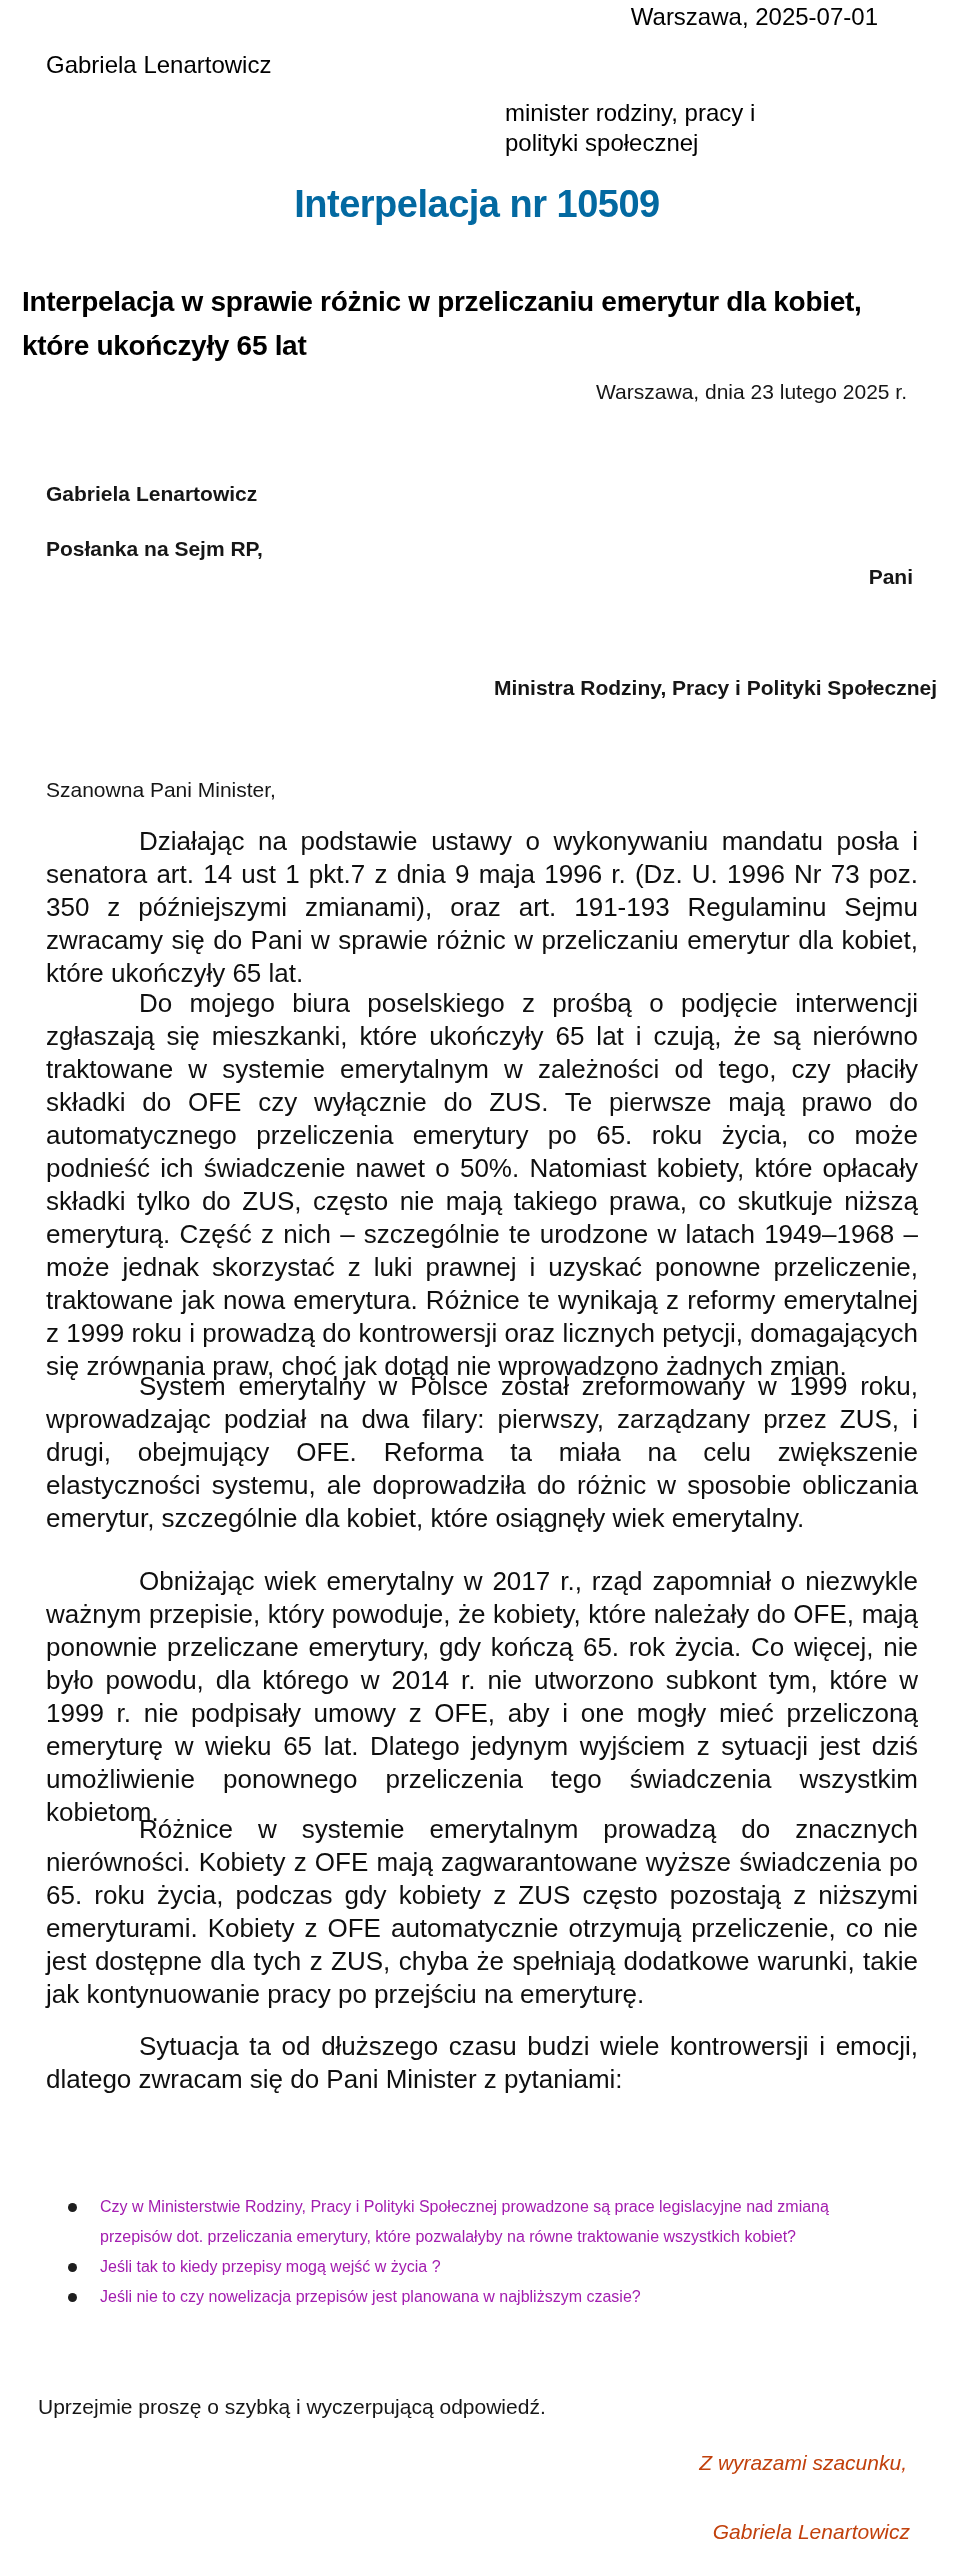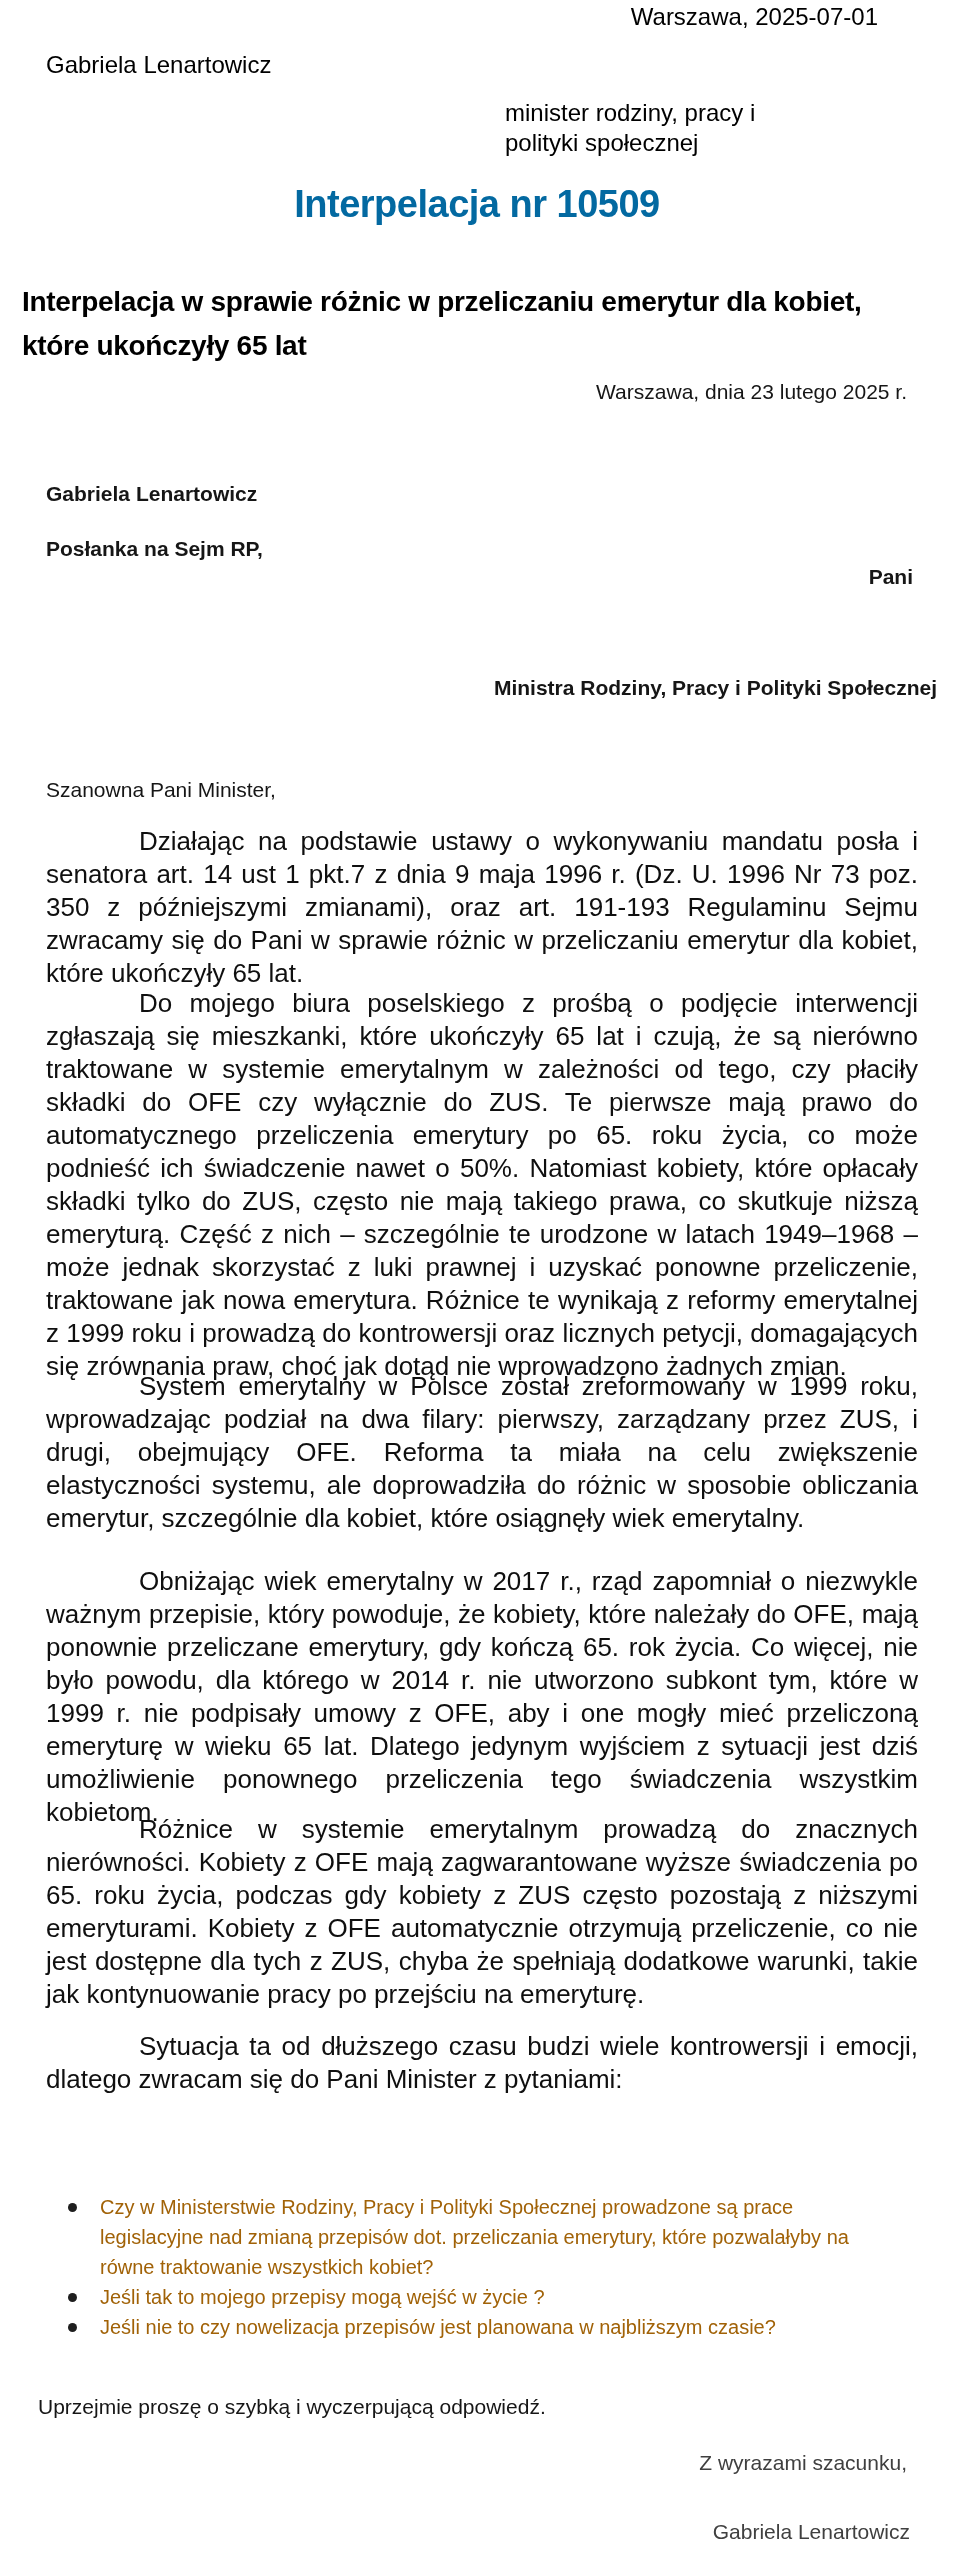--- a/index.html
+++ b/index.html
@@ -29,28 +29,28 @@
   .line21{font-size:21px;line-height:25px;color:#161616;}
   .para{
     left:46px;right:36px;
     font-size:26px;line-height:33px;
     text-align:justify;text-indent:93px;
     color:#0f0f0f;
   }
   .questions{
     left:46px;right:60px;top:2192px;
     margin:0;padding:0;list-style:none;
-    font-size:20px;line-height:30px;color:#a16207;
+    font-size:16px;line-height:30px;color:#a21caf;
   }
   .questions li{position:relative;padding-left:54px;}
   .questions li::before{
     content:"";position:absolute;left:22px;top:11px;
     width:9px;height:9px;border-radius:50%;background:#1e1e1e;
   }
-  .muted{color:#404040;}
+  .muted{color:#c2410c;font-style:italic;}
 </style>
 </head>
 <body>
 
 <div class="page">
 
   <div class="abs small" style="top:4px;left:46px;right:76px;text-align:right;">Warszawa, 2025-07-01</div>
 
   <div class="abs small" style="top:52px;left:46px;">Gabriela Lenartowicz</div>
 
@@ -80,21 +80,21 @@
   <p class="abs para" style="top:1370px;margin:0;">System emerytalny w Polsce został zreformowany w 1999 roku, wprowadzając podział na dwa filary: pierwszy, zarządzany przez ZUS, i drugi, obejmujący OFE. Reforma ta miała na celu zwiększenie elastyczności systemu, ale doprowadziła do różnic w sposobie obliczania emerytur, szczególnie dla kobiet, które osiągnęły wiek emerytalny.</p>
 
   <p class="abs para" style="top:1565px;margin:0;">Obniżając wiek emerytalny w 2017 r., rząd zapomniał o niezwykle ważnym przepisie, który powoduje, że kobiety, które należały do OFE, mają ponownie przeliczane emerytury, gdy kończą 65. rok życia. Co więcej, nie było powodu, dla którego w 2014 r. nie utworzono subkont tym, które w 1999 r. nie podpisały umowy z OFE, aby i one mogły mieć przeliczoną emeryturę w wieku 65 lat. Dlatego jedynym wyjściem z sytuacji jest dziś umożliwienie ponownego przeliczenia tego świadczenia wszystkim kobietom.</p>
 
   <p class="abs para" style="top:1813px;margin:0;">Różnice w systemie emerytalnym prowadzą do znacznych nierówności. Kobiety z OFE mają zagwarantowane wyższe świadczenia po 65. roku życia, podczas gdy kobiety z ZUS często pozostają z niższymi emeryturami. Kobiety z OFE automatycznie otrzymują przeliczenie, co nie jest dostępne dla tych z ZUS, chyba że spełniają dodatkowe warunki, takie jak kontynuowanie pracy po przejściu na emeryturę.</p>
 
   <p class="abs para" style="top:2030px;margin:0;">Sytuacja ta od dłuższego czasu budzi wiele kontrowersji i emocji, dlatego zwracam się do Pani Minister z pytaniami:</p>
 
   <ul class="abs questions">
     <li>Czy w Ministerstwie Rodziny, Pracy i Polityki Społecznej prowadzone są prace legislacyjne nad zmianą przepisów dot. przeliczania emerytury, które pozwalałyby na równe traktowanie wszystkich kobiet?</li>
-    <li>Jeśli tak to mojego przepisy mogą wejść w życie ?</li>
+    <li>Jeśli tak to kiedy przepisy mogą wejść w życia ?</li>
     <li>Jeśli nie to czy nowelizacja przepisów jest planowana w najbliższym czasie?</li>
   </ul>
 
   <div class="abs line21" style="top:2394px;left:38px;">Uprzejmie proszę o szybką i wyczerpującą odpowiedź.</div>
 
   <div class="abs line21 muted right-al" style="top:2450px;left:400px;right:47px;">Z wyrazami szacunku,</div>
 
   <div class="abs line21 muted right-al" style="top:2519px;left:400px;right:44px;">Gabriela Lenartowicz</div>
 
 </div>

